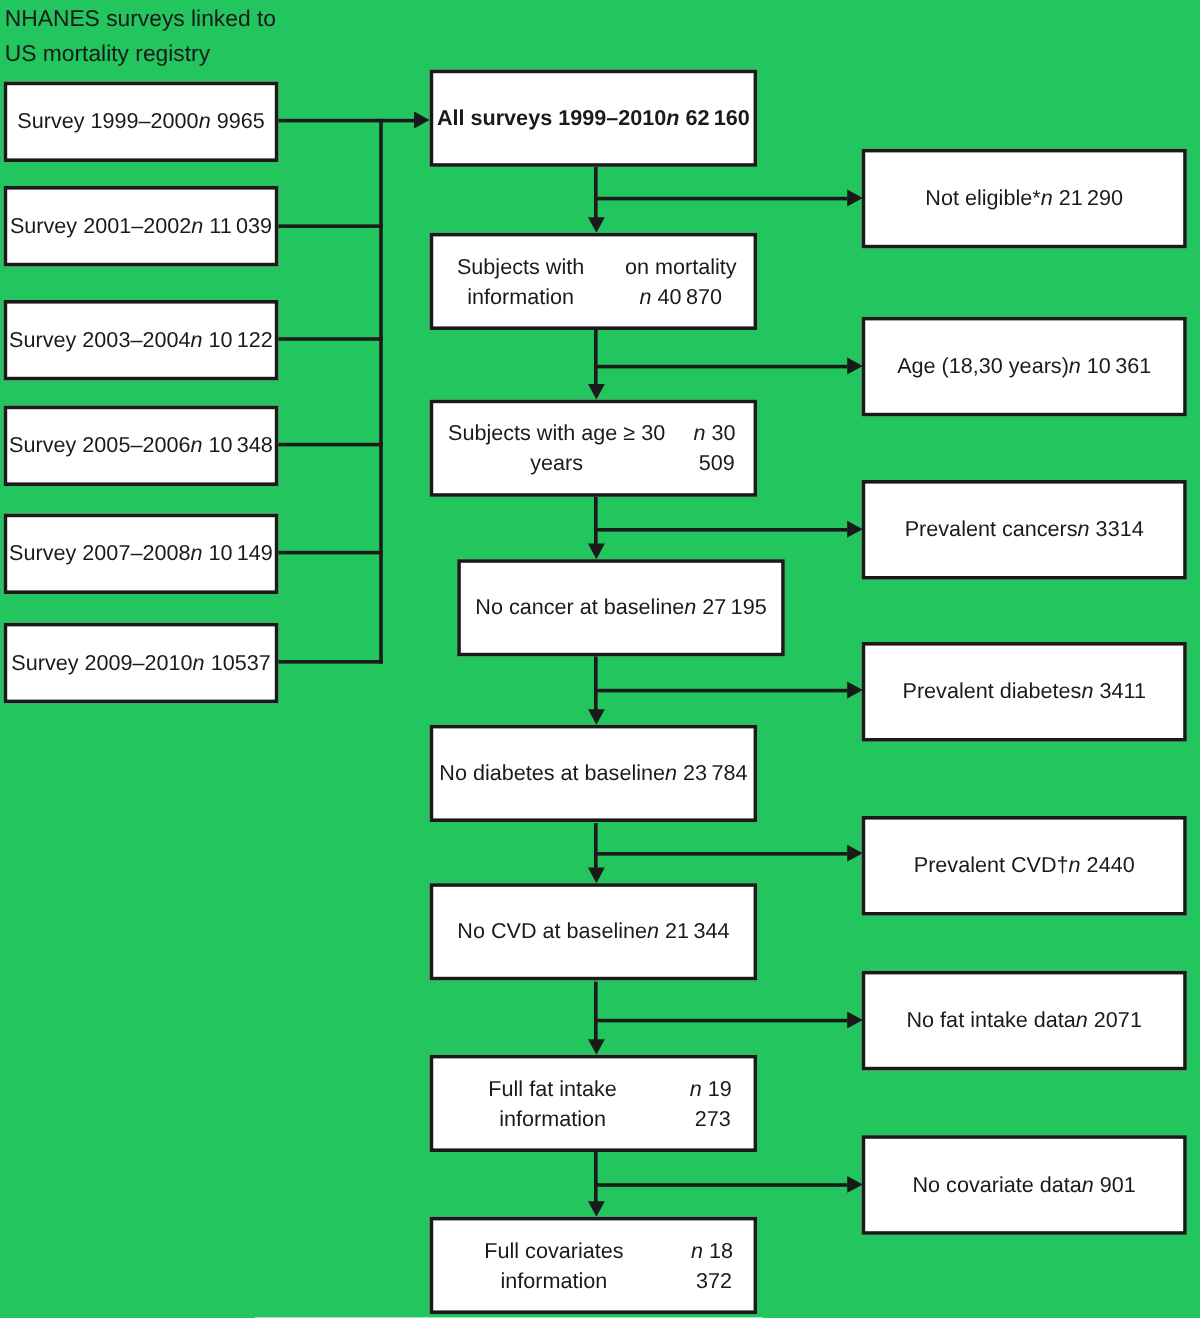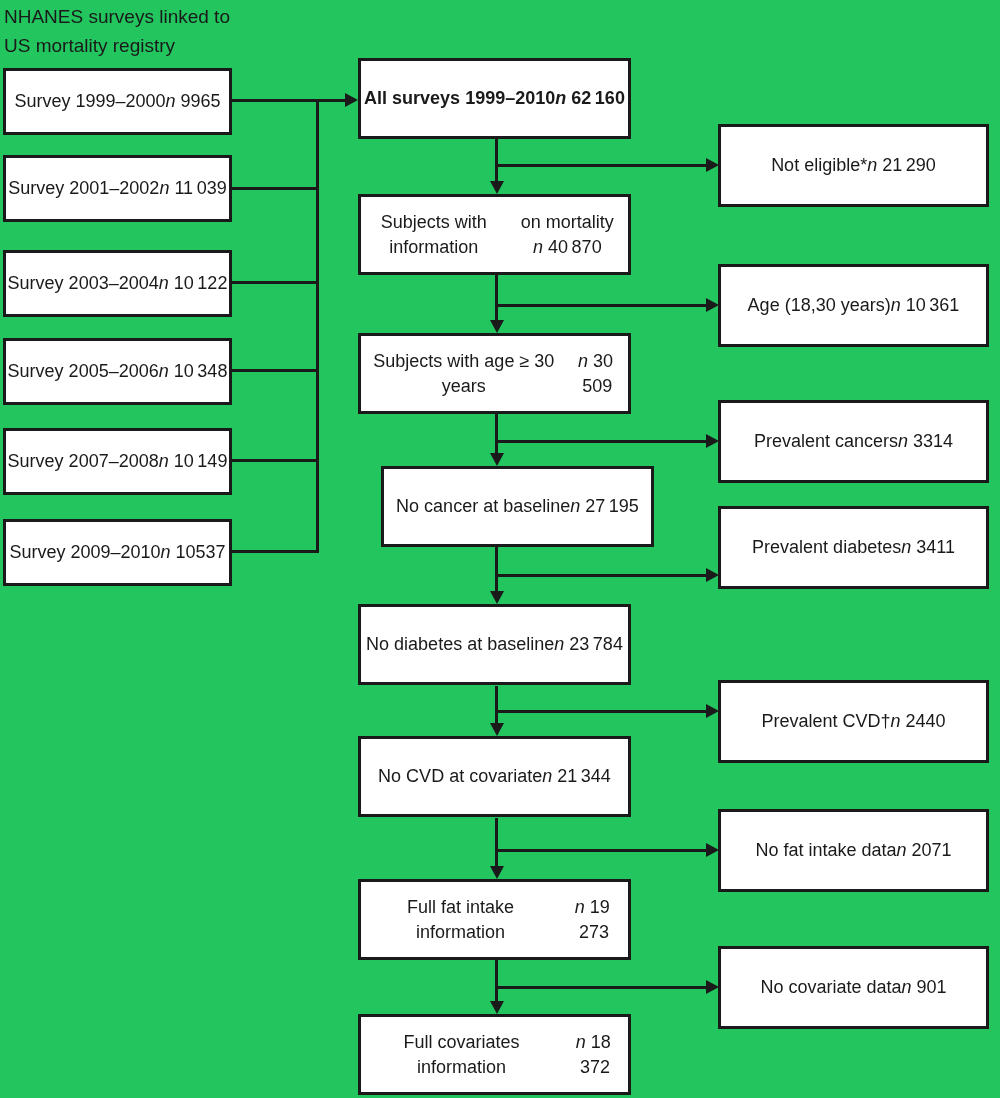--- a/index.html
+++ b/index.html
@@ -73,21 +73,21 @@
   </div>
   <div class="box" style="left:358px;top:466px;width:267px;height:75px;margin-left:23px;">
     <div>No cancer at baseline</div>
     <div><span></span><i class="nv">n</i><span>27 195</span></div>
   </div>
   <div class="box" style="left:358px;top:604px;width:267px;height:75px;">
     <div>No diabetes at baseline</div>
     <div><span></span><i class="nv">n</i><span>23 784</span></div>
   </div>
   <div class="box" style="left:358px;top:736px;width:267px;height:75px;">
-    <div>No CVD at covariate</div>
+    <div>No CVD at baseline</div>
     <div><span></span><i class="nv">n</i><span>21 344</span></div>
   </div>
   <div class="box" style="left:358px;top:879px;width:267px;height:75px;">
     <div>Full fat intake information</div>
     <div><span></span><i class="nv">n</i><span>19 273</span></div>
   </div>
   <div class="box" style="left:358px;top:1014px;width:267px;height:75px;">
     <div>Full covariates information</div>
     <div><span></span><i class="nv">n</i><span>18 372</span></div>
   </div>
@@ -97,21 +97,21 @@
     <div><i class="nv">n</i><span>21 290</span></div>
   </div>
   <div class="box" style="left:718px;top:264px;width:265px;height:77px;">
     <div>Age (18,30 years)</div>
     <div><i class="nv">n</i><span>10 361</span></div>
   </div>
   <div class="box" style="left:718px;top:400px;width:265px;height:77px;">
     <div>Prevalent cancers</div>
     <div><i class="nv">n</i><span>3314</span></div>
   </div>
-  <div class="box" style="left:718px;top:506px;width:265px;height:77px;justify-content:center;">
+  <div class="box" style="left:718px;top:535px;width:265px;height:77px;justify-content:center;">
     <div>Prevalent diabetes</div>
     <div><i class="nv">n</i><span>3411</span></div>
   </div>
   <div class="box" style="left:718px;top:670px;width:265px;height:77px;margin-top:10px;">
     <div>Prevalent CVD†</div>
     <div><i class="nv">n</i><span>2440</span></div>
   </div>
   <div class="box" style="left:718px;top:809px;width:265px;height:77px;">
     <div>No fat intake data</div>
     <div><i class="nv">n</i><span>2071</span></div>

